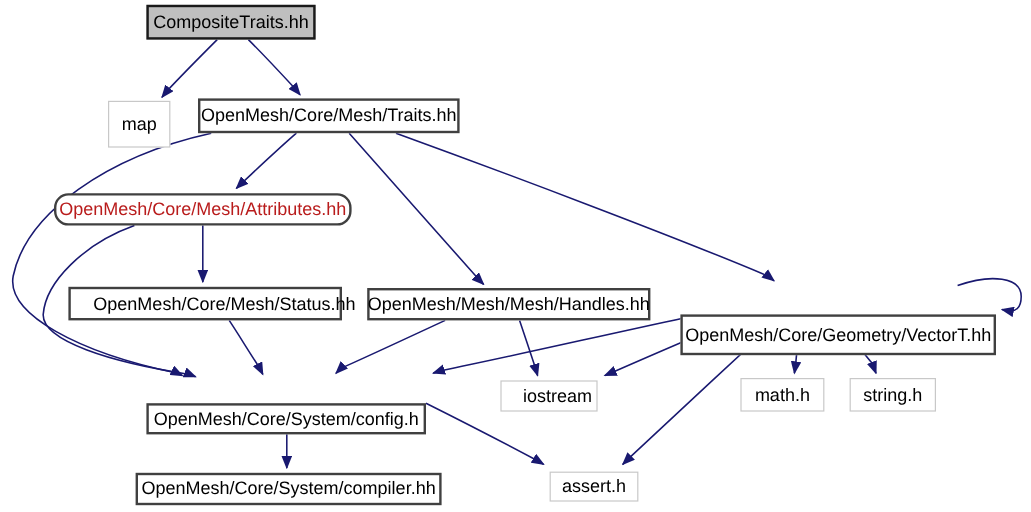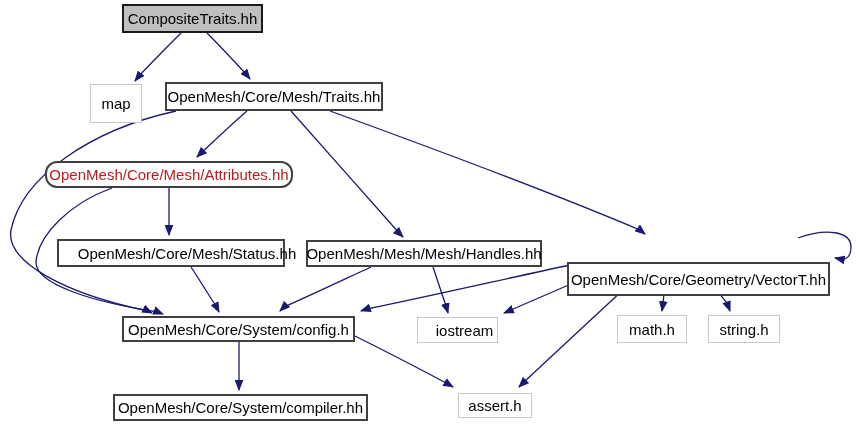--- a/index.html
+++ b/index.html
@@ -78,21 +78,21 @@
     </div>
     <div class="node doc" style="left: 57px; top: 239px; width: 228px; height: 28px; background: rgb(255, 255, 255); border-color: rgb(64, 64, 64); color: rgb(0, 0, 0); padding-left: 32px;">
       <span>OpenMesh/Core/Mesh/Status.hh</span>
     </div>
     <div class="node doc" style="left: 306px; top: 240px; width: 236px; height: 27px; background: rgb(255, 255, 255); border-color: rgb(64, 64, 64); color: rgb(0, 0, 0);">
       <span>OpenMesh/Mesh/Mesh/Handles.hh</span>
     </div>
     <div class="node doc" style="left: 567px; top: 238px; width: 263px; height: 34px; background: rgb(255, 255, 255); border-color: rgb(64, 64, 64); color: rgb(0, 0, 0); margin-top: 24px;">
       <span>OpenMesh/Core/Geometry/VectorT.hh</span>
     </div>
-    <div class="node doc" style="left: 122px; top: 316px; width: 233px; height: 26px; background: rgb(255, 255, 255); border-color: rgb(64, 64, 64); color: rgb(0, 0, 0);">
+    <div class="node doc" style="left: 122px; top: 336px; width: 233px; height: 26px; background: rgb(255, 255, 255); border-color: rgb(64, 64, 64); color: rgb(0, 0, 0);">
       <span>OpenMesh/Core/System/config.h</span>
     </div>
     <div class="node ext" style="left: 417px; top: 317px; width: 81px; height: 26px; background: rgb(255, 255, 255); border-color: rgb(200, 200, 200); color: rgb(0, 0, 0); padding-left: 14px;">
       <span>iostream</span>
     </div>
     <div class="node ext" style="left: 617px; top: 315px; width: 70px; height: 28px; background: rgb(255, 255, 255); border-color: rgb(200, 200, 200); color: rgb(0, 0, 0);">
       <span>math.h</span>
     </div>
     <div class="node ext" style="left: 708px; top: 315px; width: 72px; height: 28px; background: rgb(255, 255, 255); border-color: rgb(200, 200, 200); color: rgb(0, 0, 0);">
       <span>string.h</span>

